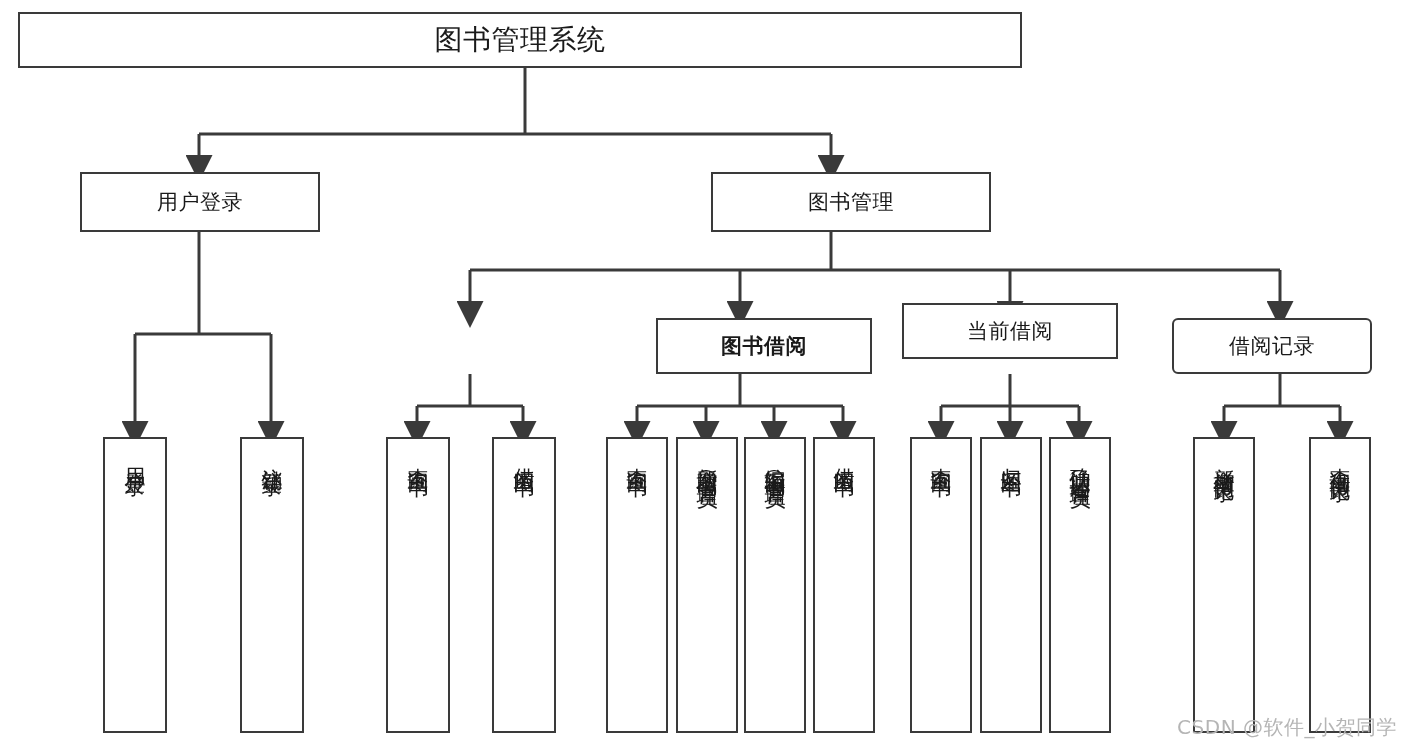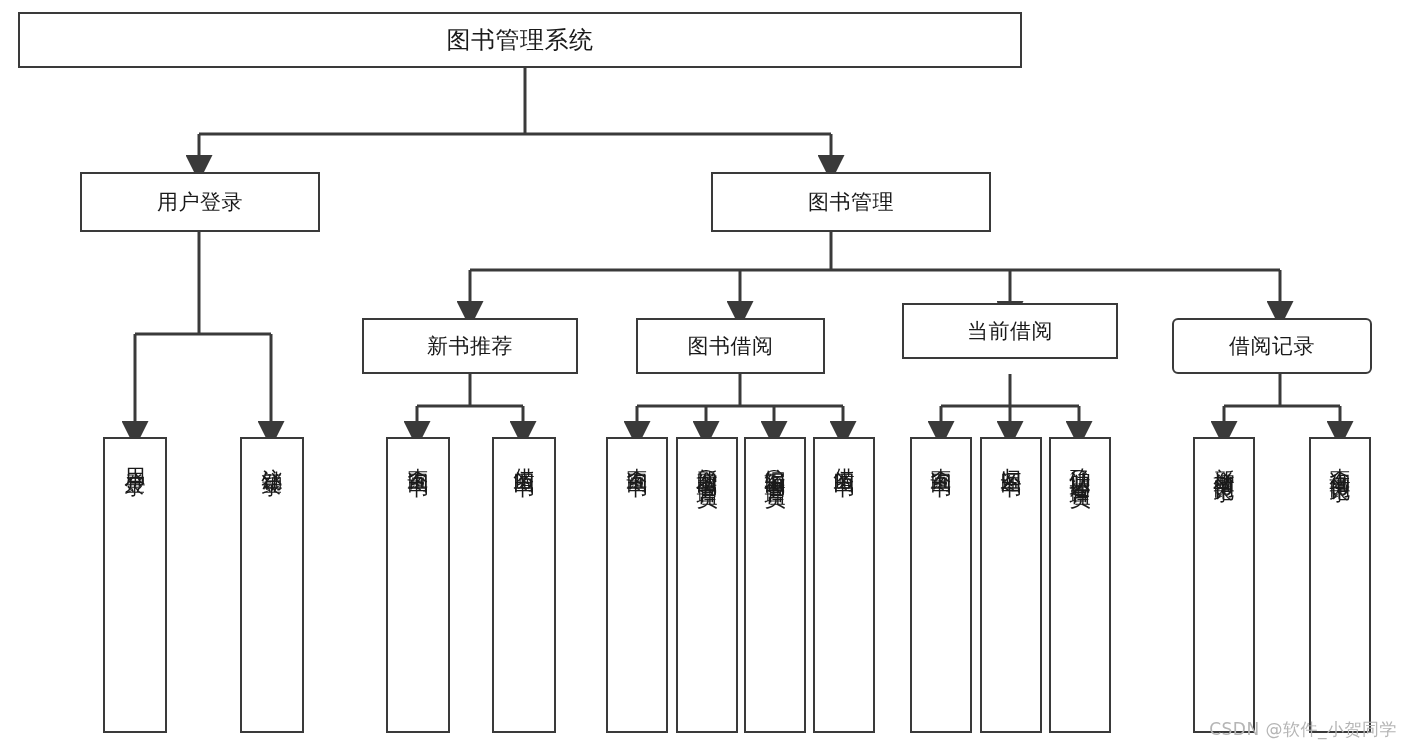--- a/index.html
+++ b/index.html
@@ -38,40 +38,40 @@
   .node-label {
     display: block;
     text-align: center;
     line-height: 1.18;
     letter-spacing: 0.5px;
   }
   .node.horiz .node-label {
     font-size: 21px;
   }
   .node.root .node-label {
-    font-size: 24px;
+    font-size: 28px;
   }
   .node.vert {
     align-items: flex-start;
     justify-content: center;
     padding-top: 12px;
   }
   .node.vert .node-label {
     writing-mode: vertical-rl;
     text-orientation: upright;
     font-size: 21px;
     line-height: 1.05;
     letter-spacing: 3px;
     white-space: nowrap;
   }
   .watermark {
     position: absolute;
     right: 8px;
     bottom: 6px;
-    font-size: 17px;
+    font-size: 20px;
     color: #b5b5b5;
     letter-spacing: 0.5px;
     white-space: nowrap;
   }
 </style>
 </head>
 <body>
 
 <div id="canvas">
 
@@ -129,24 +129,21 @@
     <span class="node-label">图书管理系统</span>
   </div>
 
   <div class="node horiz" style="left:80px; top:172px; width:240px; height:60px;">
     <span class="node-label">用户登录</span>
   </div>
   <div class="node horiz" style="left:711px; top:172px; width:280px; height:60px;">
     <span class="node-label">图书管理</span>
   </div>
 
-  <div class="node horiz" style="left:362px; top:318px; width:216px; height:56px;">
-    <span class="node-label">新书推荐</span>
-  </div>
-  <div class="node horiz" style="left:636px; top:318px; width:189px; height:56px;">
+  <div class="node horiz" style="left:656px; top:318px; width:216px; height:56px;font-weight:bold;">
     <span class="node-label">图书借阅</span>
   </div>
   <div class="node horiz" style="left:902px; top:303px; width:216px; height:56px;">
     <span class="node-label">当前借阅</span>
   </div>
   <div class="node horiz" style="left:1172px; top:318px; width:200px; height:56px;border-radius:6px;">
     <span class="node-label">借阅记录</span>
   </div>
 
   <div class="node vert" style="left:103px; top:437px; width:64px; height:296px;">

